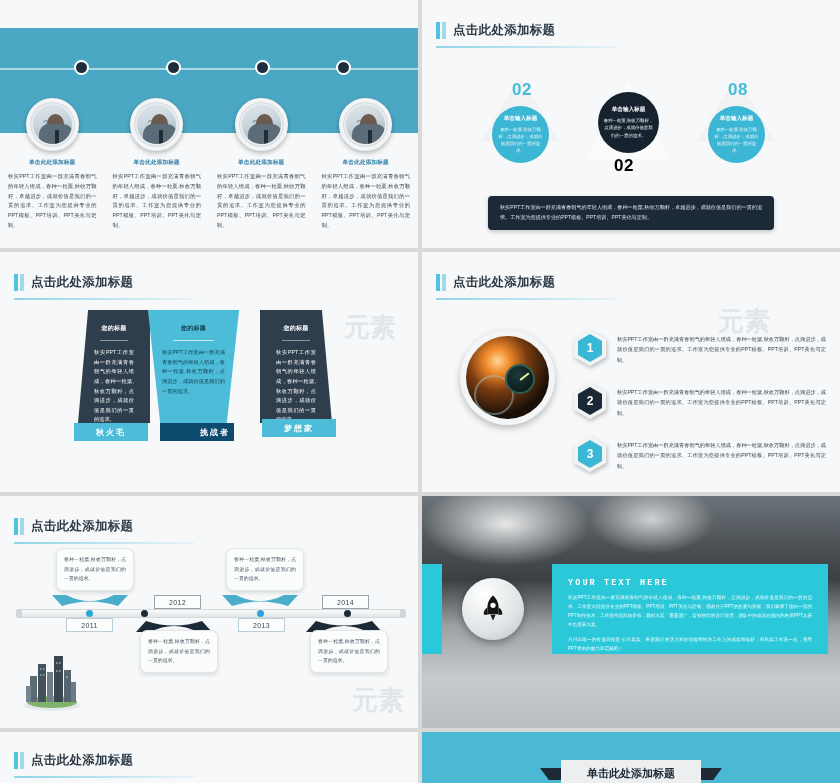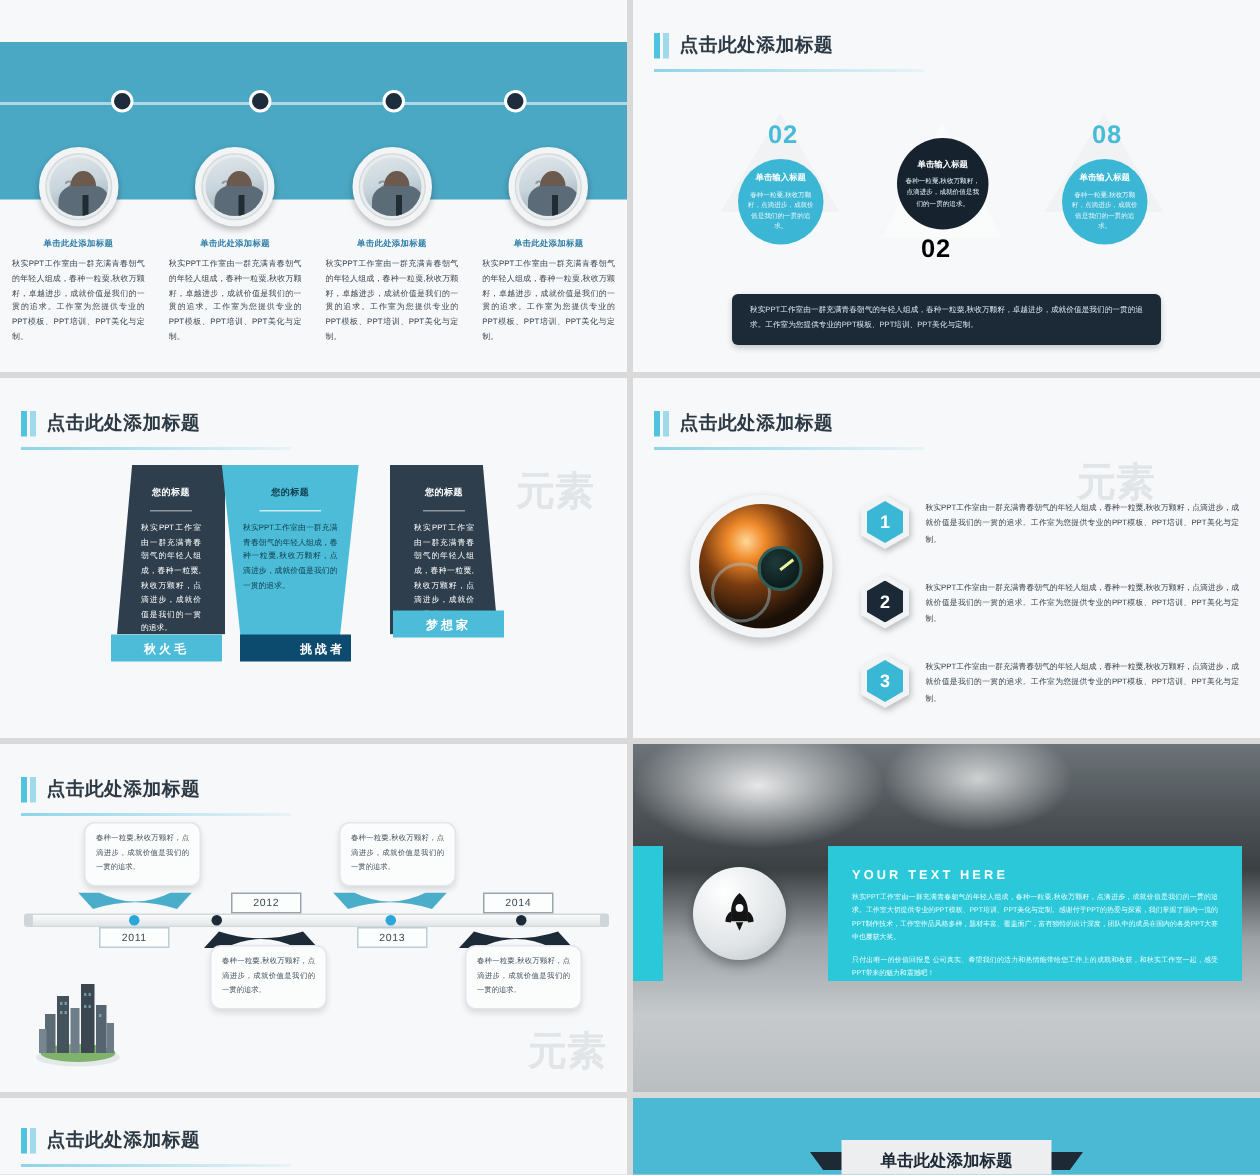--- a/index.html
+++ b/index.html
@@ -123,21 +123,21 @@
   .trap .thr { width:62%; height:1px; background:rgba(255,255,255,.45); margin:7px auto 7px; }
   .trap .tp { font-size:5.2px; line-height:1.85; text-align:justify; padding:0 2px; }
   .trap.c .tp, .trap.c .th { color:#0f3d4c; }
   .trap.c .thr { background:rgba(255,255,255,.7); }
   .trap-lbl {
     position:absolute; height:18px; display:flex; align-items:center; justify-content:center;
     font-size:8px; font-weight:bold; color:#fff; letter-spacing:2px;
   }
   .trap-lbl.a { left:74px; width:74px; top:171px; background:#4cbcd8; }
   .trap-lbl.b { left:160px; width:74px; top:171px; background:#0c4a6e;padding-left:36px; }
-  .trap-lbl.c { left:262px; width:74px; top:155px; background:#4cbcd8; }
+  .trap-lbl.c { left:262px; width:74px; top:167px; background:#4cbcd8; }
   
   .s4-photo {
     position:absolute; left:38px; top:78px; width:95px; height:95px; border-radius:50%;
     background:#f3f5f6; padding:6px;
     box-shadow:0 3px 7px rgba(0,0,0,.25);
   }
   .s4-photo .inner {
     width:100%; height:100%; border-radius:50%; overflow:hidden;
     background:
       radial-gradient(circle at 38% 30%, #ffd79a 0%, #f08a2a 16%, #7a3c10 38%, #1a1008 70%),
@@ -205,21 +205,21 @@
       radial-gradient(ellipse 120px 60px at 20% 12%, rgba(255,255,255,.85), transparent 70%),
       radial-gradient(ellipse 90px 50px at 55% 10%, rgba(255,255,255,.7), transparent 70%),
       linear-gradient(180deg,#6d7479 0%,#4a5054 22%,#3b4043 36%,#9ba1a5 56%,#c6cacd 78%,#b9bec1 100%);
     filter:blur(.3px);
   }
   .s6 .bar-l { position:absolute; left:0; top:68px; width:20px; height:90px; background:#2bc8d9; }
   .s6 .panel {
     position:absolute; left:130px; right:12px; top:68px; height:90px;
     background:#2bc8d9; padding:14px 16px;
   }
-  .s6 .panel h4 { font-size:8.5px; font-weight:bold; color:#fff; letter-spacing:2.1px; }
+  .s6 .panel h4 { font-size:8.5px; font-weight:bold; color:#fff; letter-spacing:2.1px;font-family:Liberation Mono, monospace; }
   .s6 .panel p { font-size:4.6px; line-height:1.95; color:#ecfeff; text-align:justify; margin-top:6px; }
   .s6 .rk {
     position:absolute; left:40px; top:82px; width:62px; height:62px; border-radius:50%;
     background:radial-gradient(circle at 34% 26%,#ffffff,#dfe3e5 62%,#b9bfc3 100%);
     box-shadow:0 3px 8px rgba(0,0,0,.35);
     display:flex; align-items:center; justify-content:center;
   }
   
   .s8 { background:#4bb8d4; }
   .s8 .ribbon {

